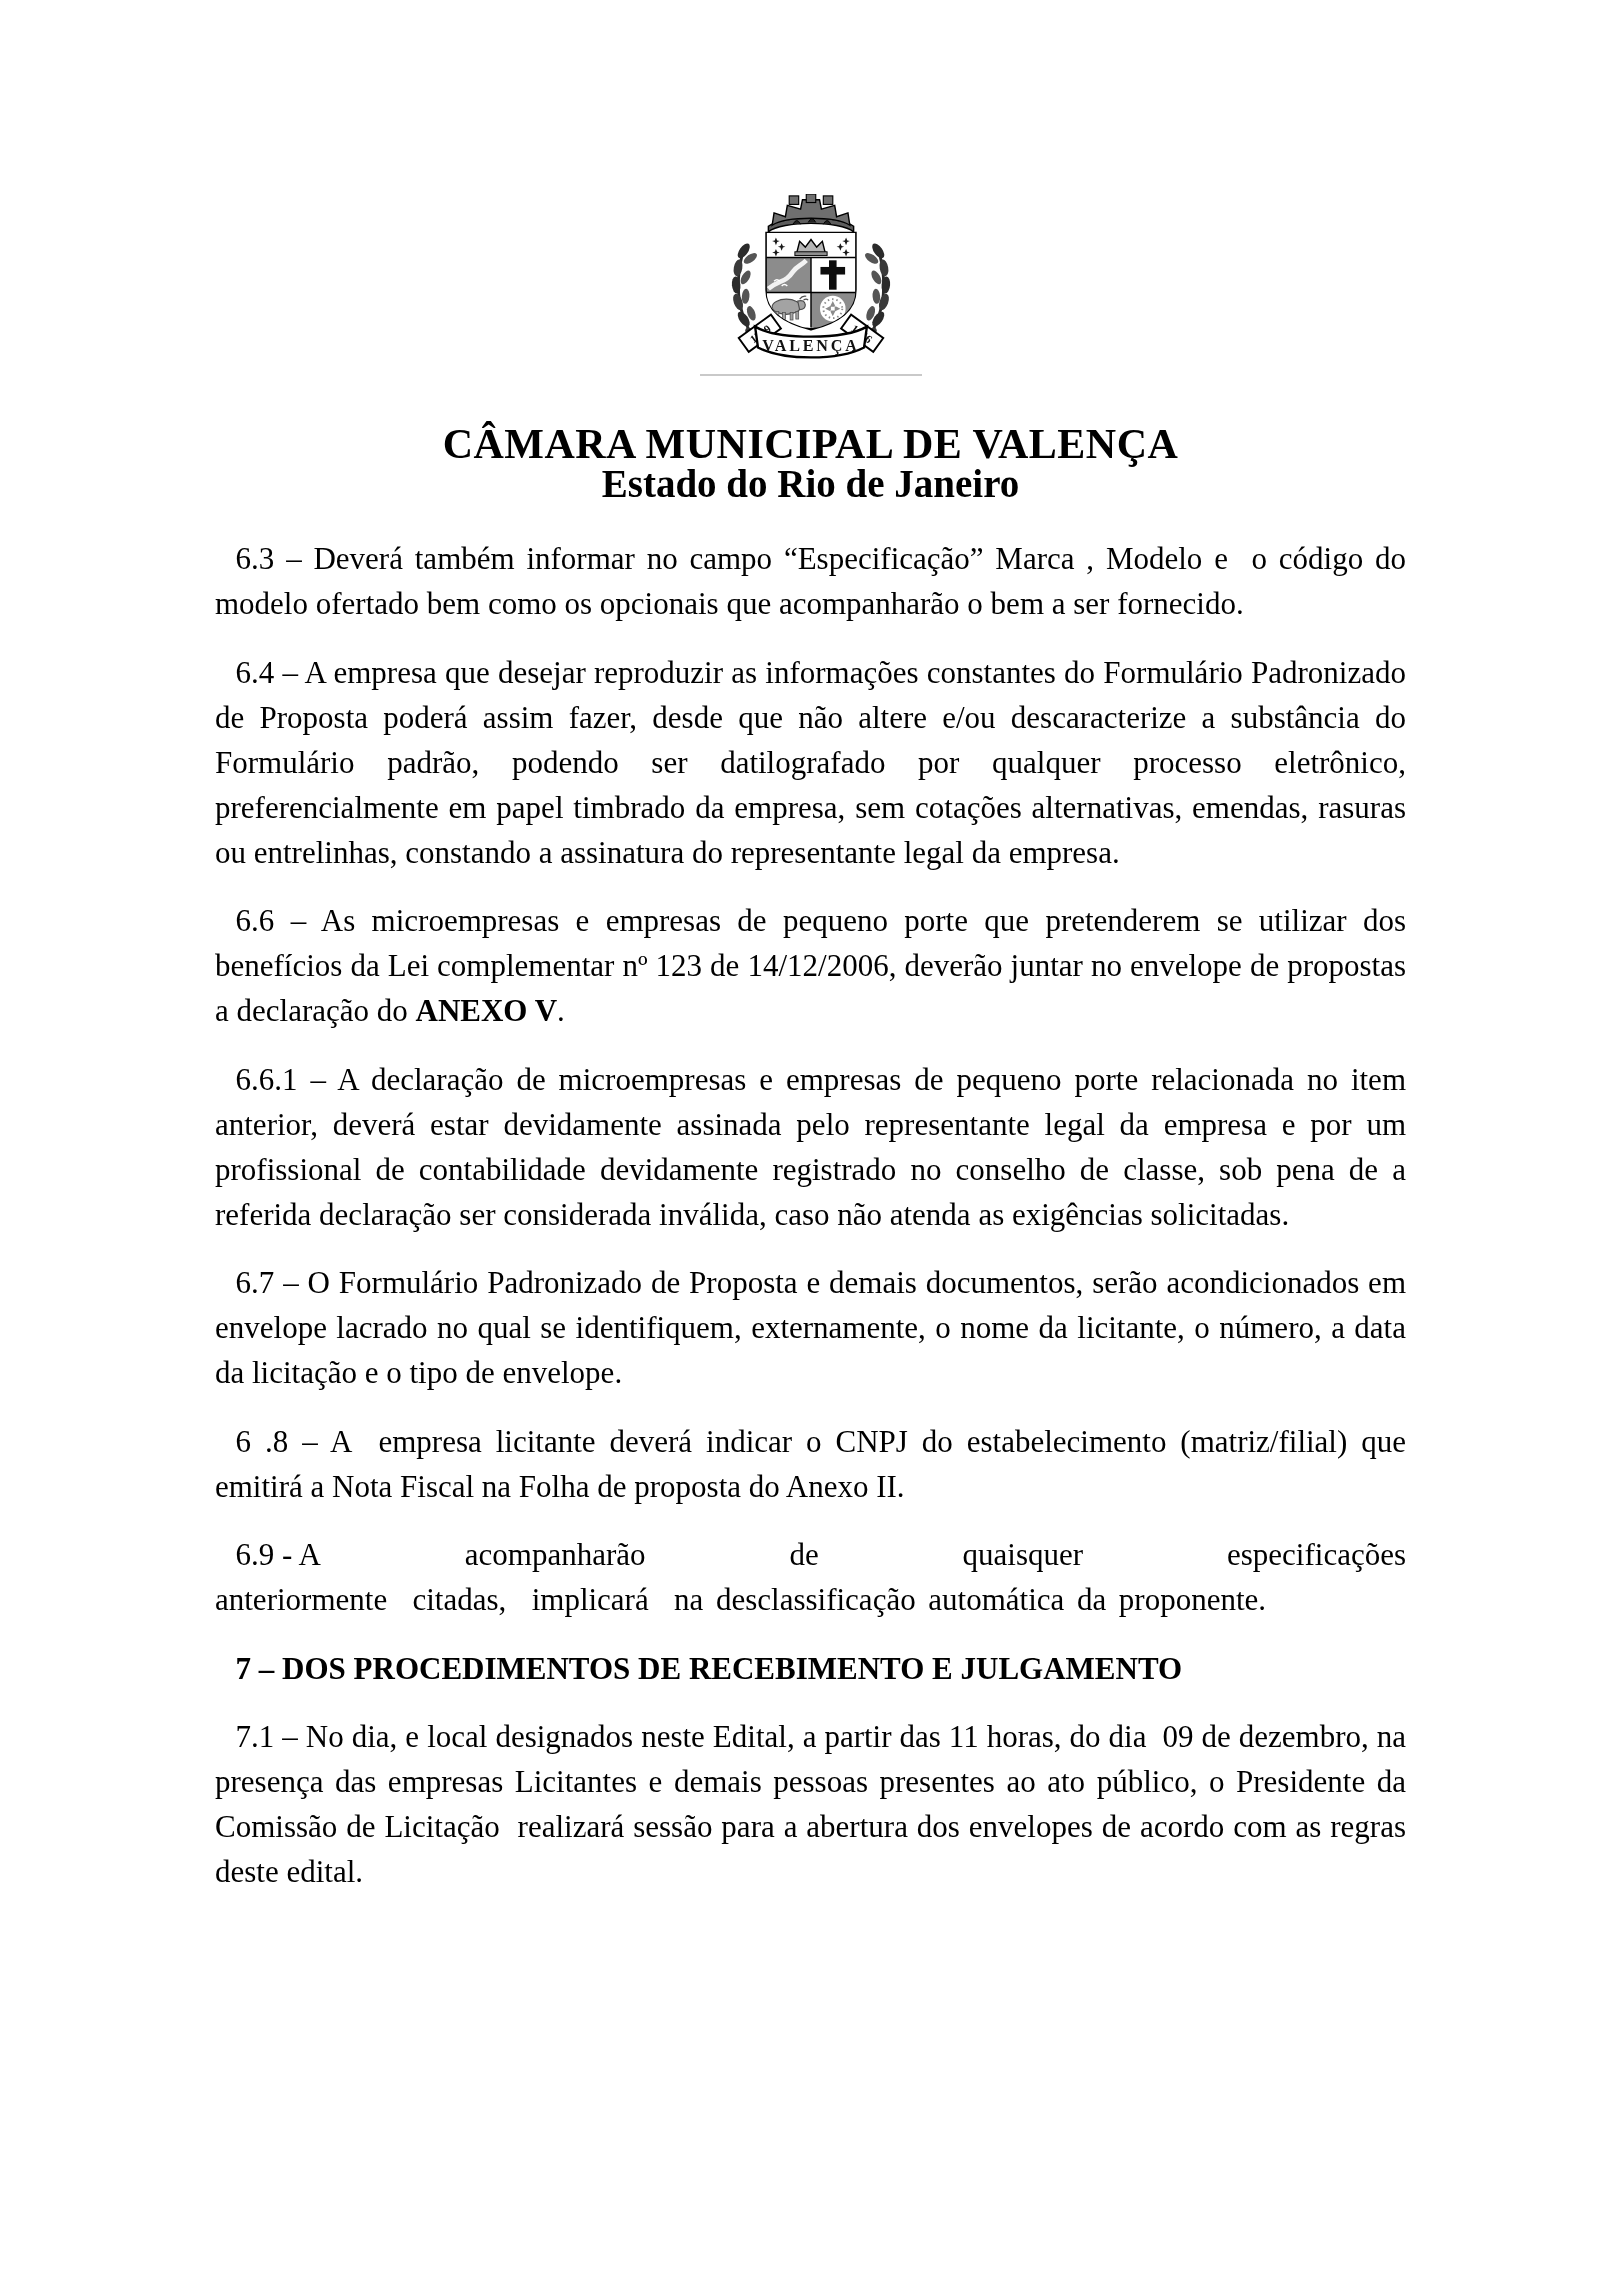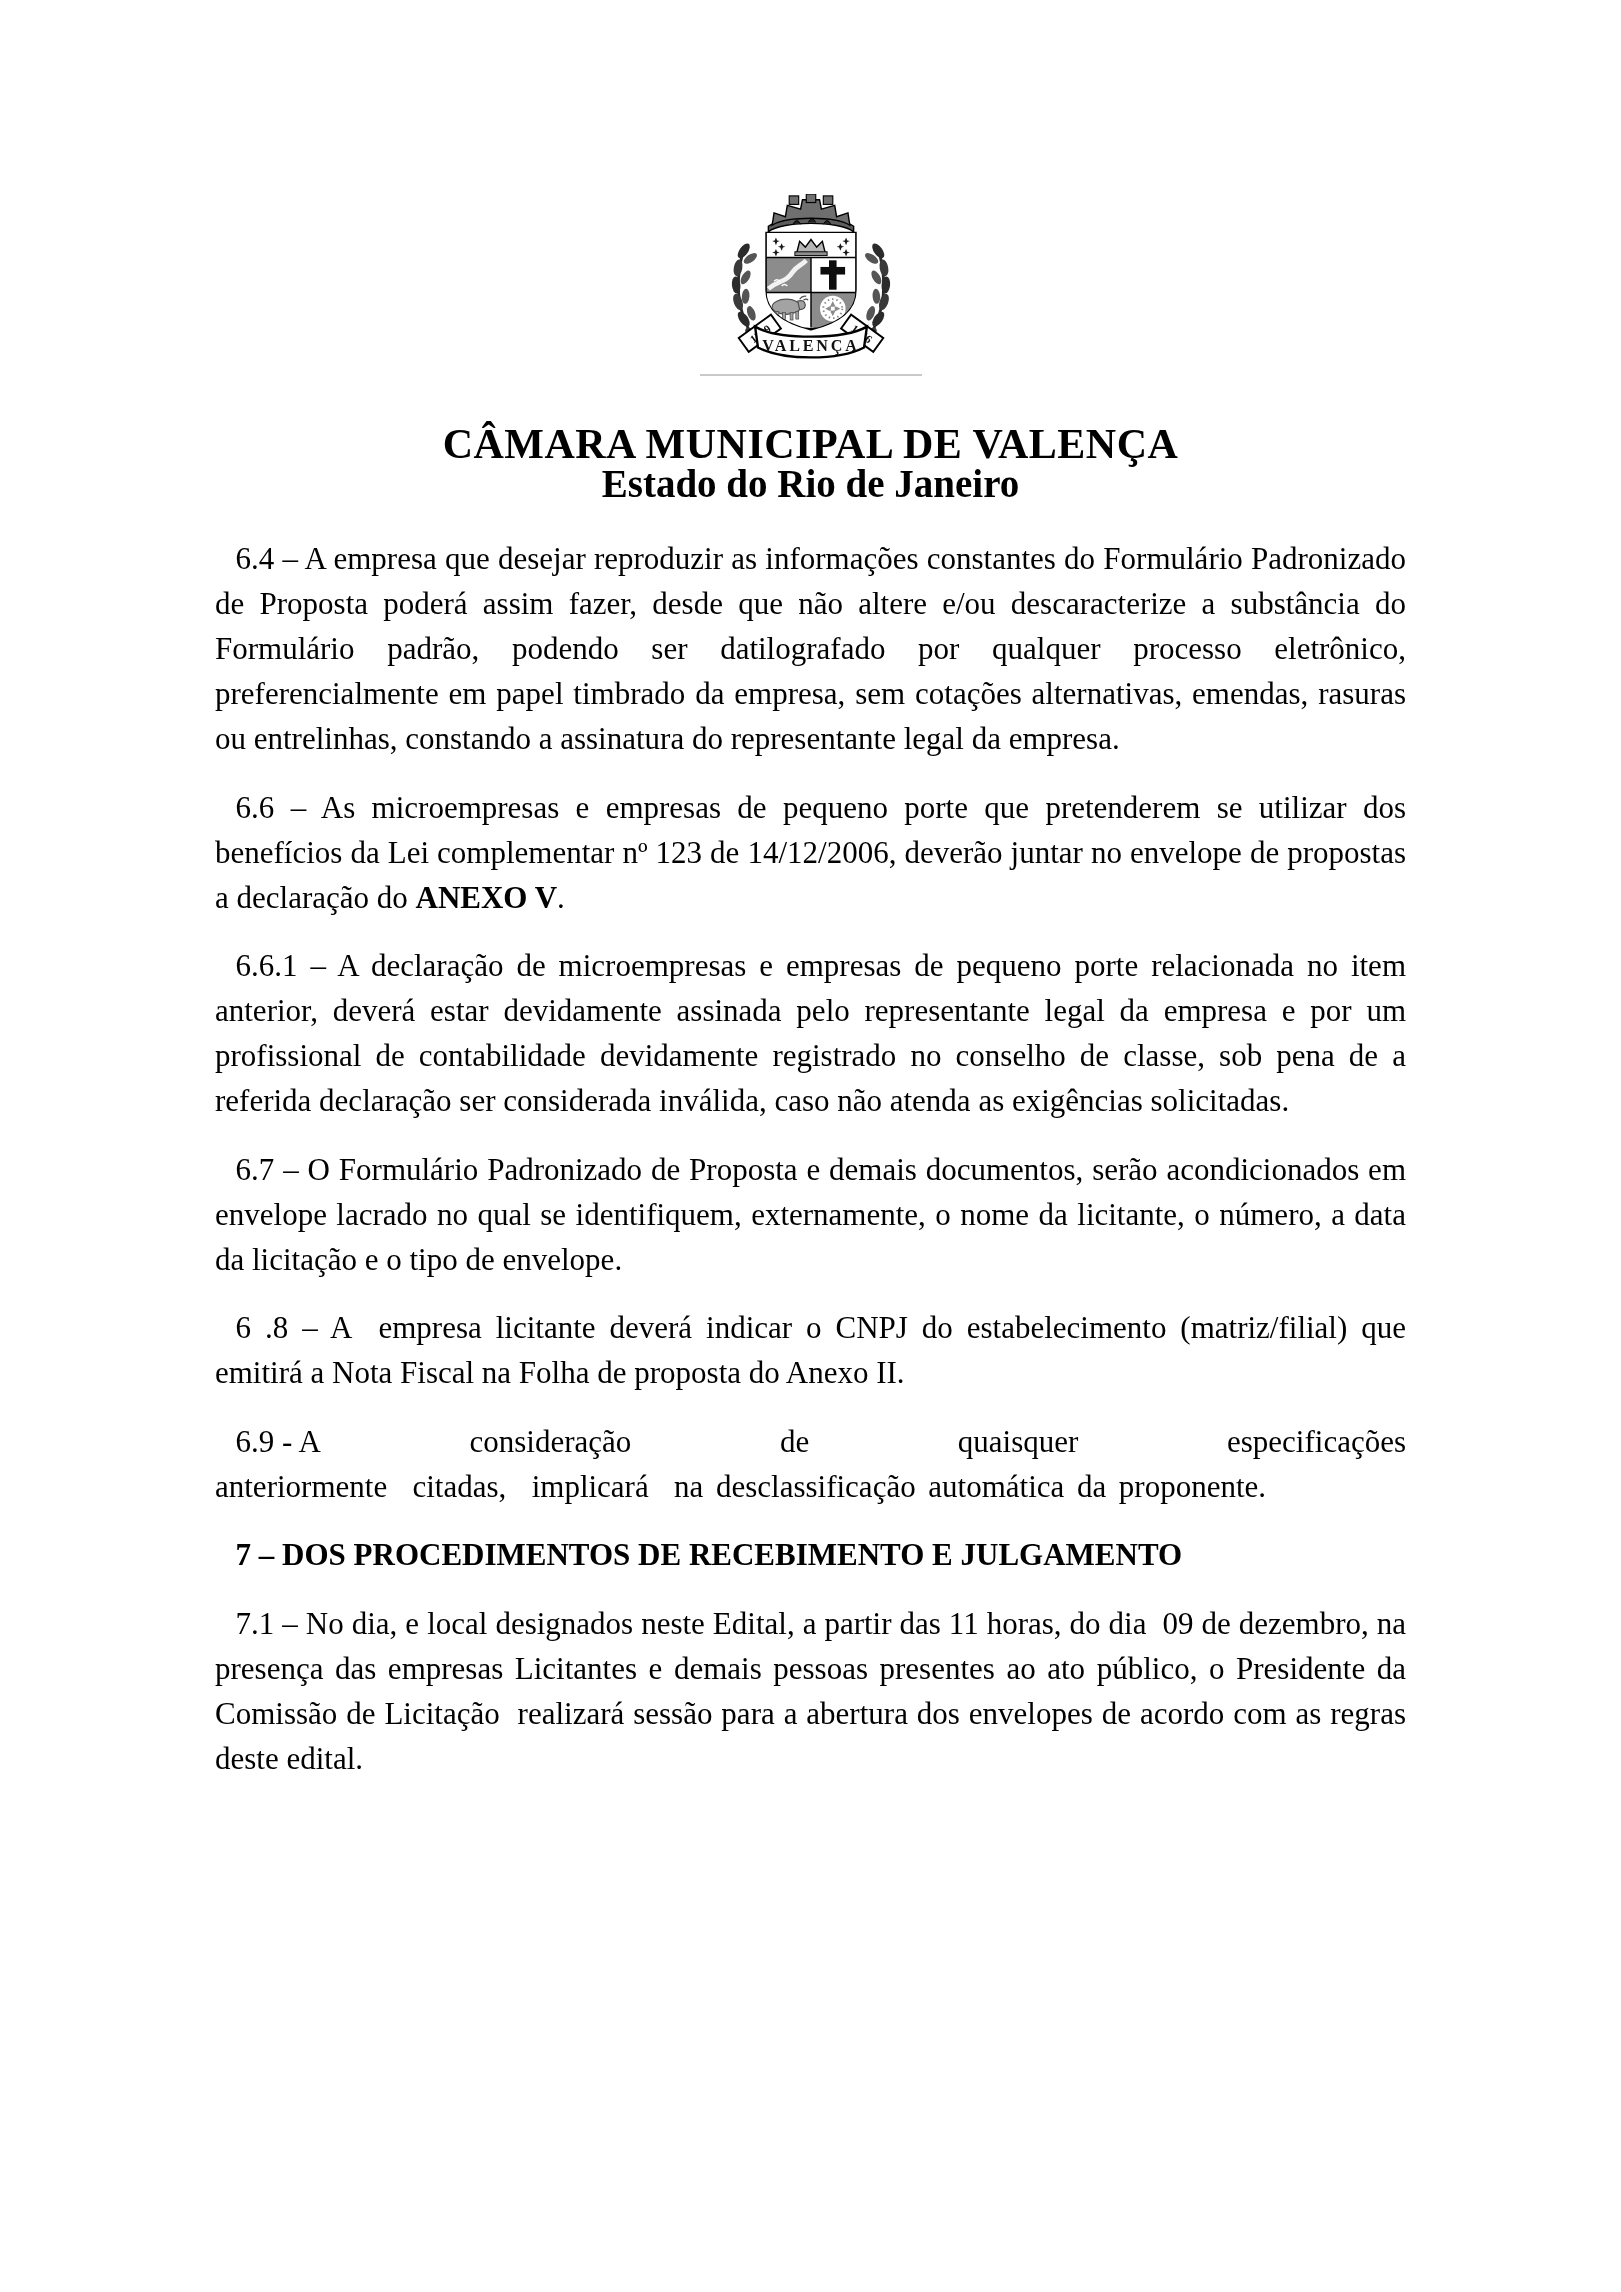--- a/index.html
+++ b/index.html
@@ -169,36 +169,37 @@
         <text x="111" y="166" text-anchor="middle" font-size="17" font-weight="bold" letter-spacing="3" fill="#111">VALENÇA</text>
       </g>
     </svg>
   </div>
 
   <div class="org-title">CÂMARA MUNICIPAL DE VALENÇA</div>
   <div class="org-subtitle">Estado do Rio de Janeiro</div>
 
   <div class="doc-body">
 
+    <p class="para">6.3 – Deverá também informar no campo “Especificação” Marca , Modelo e  o código do modelo ofertado bem como os opcionais que acompanharão o bem a ser fornecido.</p>
 
     <p class="para">6.4 – A empresa que desejar reproduzir as informações constantes do Formulário Padronizado de Proposta poderá assim fazer, desde que não altere e/ou descaracterize a substância do Formulário padrão, podendo ser datilografado por qualquer processo eletrônico, preferencialmente em papel timbrado da empresa, sem cotações alternativas, emendas, rasuras ou entrelinhas, constando a assinatura do representante legal da empresa.</p>
 
 
     <p class="para"><span>6.6 – As microempresas e empresas de pequeno porte que pretenderem se utilizar dos benefícios da Lei complementar nº 123 de 14/12/2006, deverão juntar no envelope de propostas a declaração do </span><strong>ANEXO V</strong><span>.</span></p>
 
     <p class="para">6.6.1 – A declaração de microempresas e empresas de pequeno porte relacionada no item anterior, deverá estar devidamente assinada pelo representante legal da empresa e por um profissional de contabilidade devidamente registrado no conselho de classe, sob pena de a referida declaração ser considerada inválida, caso não atenda as exigências solicitadas.</p>
 
     <p class="para">6.7 – O Formulário Padronizado de Proposta e demais documentos, serão acondicionados em envelope lacrado no qual se identifiquem, externamente, o nome da licitante, o número, a data da licitação e o tipo de envelope.</p>
 
     <p class="para">6 .8 – A  empresa licitante deverá indicar o CNPJ do estabelecimento (matriz/filial) que emitirá a Nota Fiscal na Folha de proposta do Anexo II.</p>
 
     <div class="para-6-9">
       <div class="spread-line">
         <span>6.9 - A</span>
-        <span>consideração</span>
+        <span>acompanharão</span>
         <span>de</span>
         <span>quaisquer</span>
         <span>especificações</span>
       </div>
       <div class="line2"><span class="wide-words">anteriormente citadas, implicará na</span><span class="rest-words"> desclassificação automática da proponente.</span></div>
     </div>
 
     <p class="heading">7 – DOS PROCEDIMENTOS DE RECEBIMENTO E JULGAMENTO</p>
 
     <p class="para">7.1 – No dia, e local designados neste Edital, a partir das 11 horas, do dia  09 de dezembro, na presença das empresas Licitantes e demais pessoas presentes ao ato público, o Presidente da Comissão de Licitação  realizará sessão para a abertura dos envelopes de acordo com as regras deste edital.</p>

